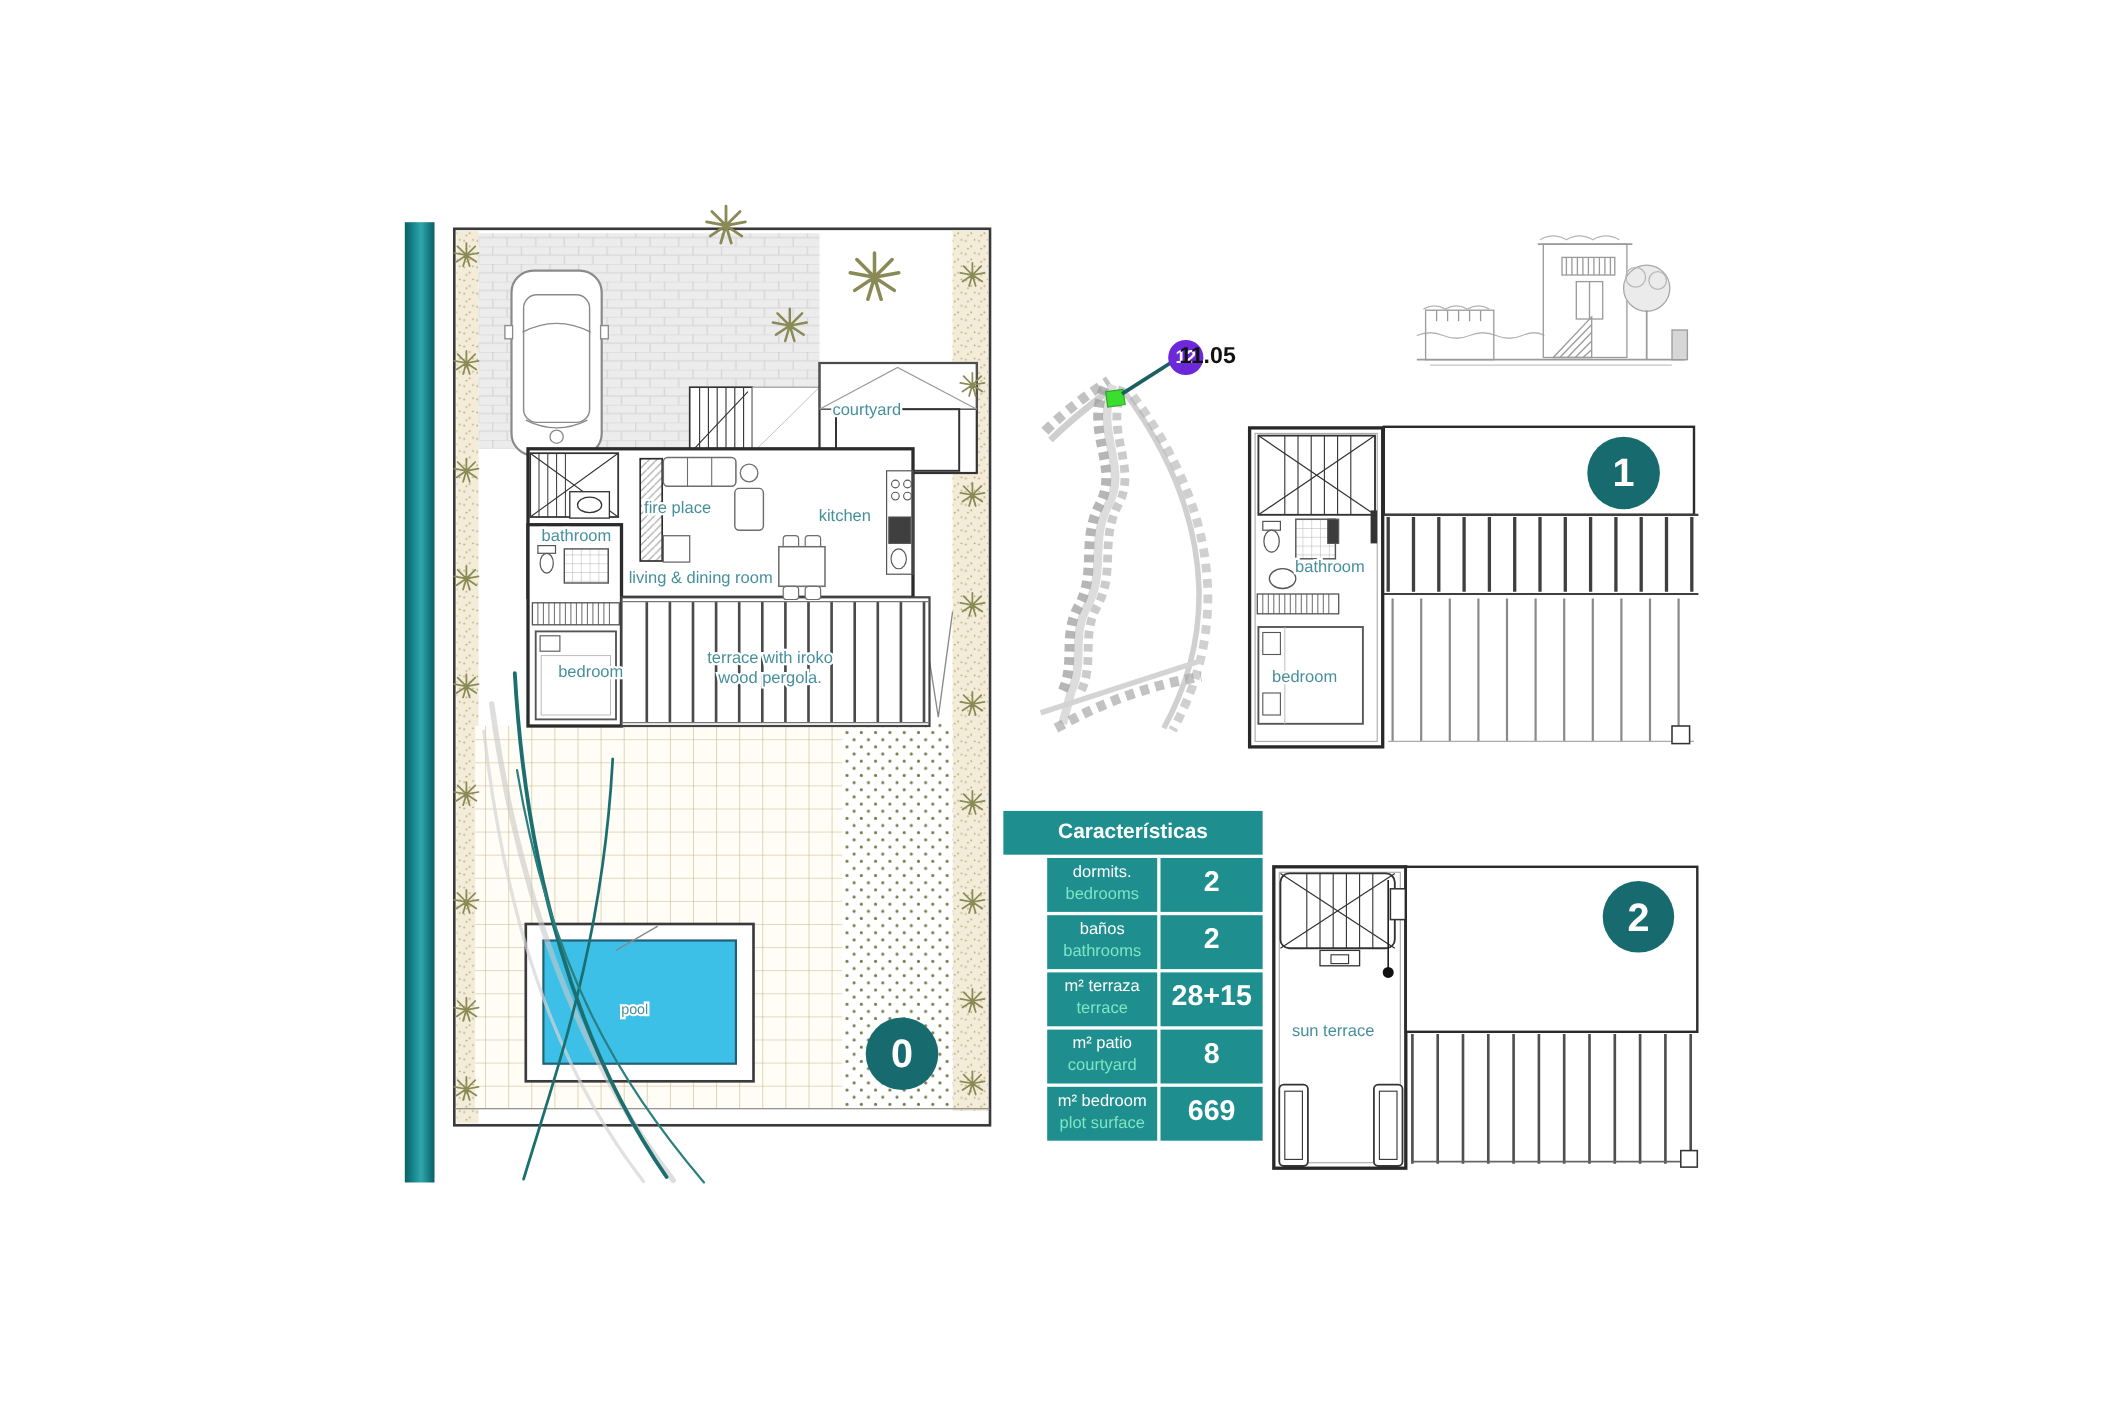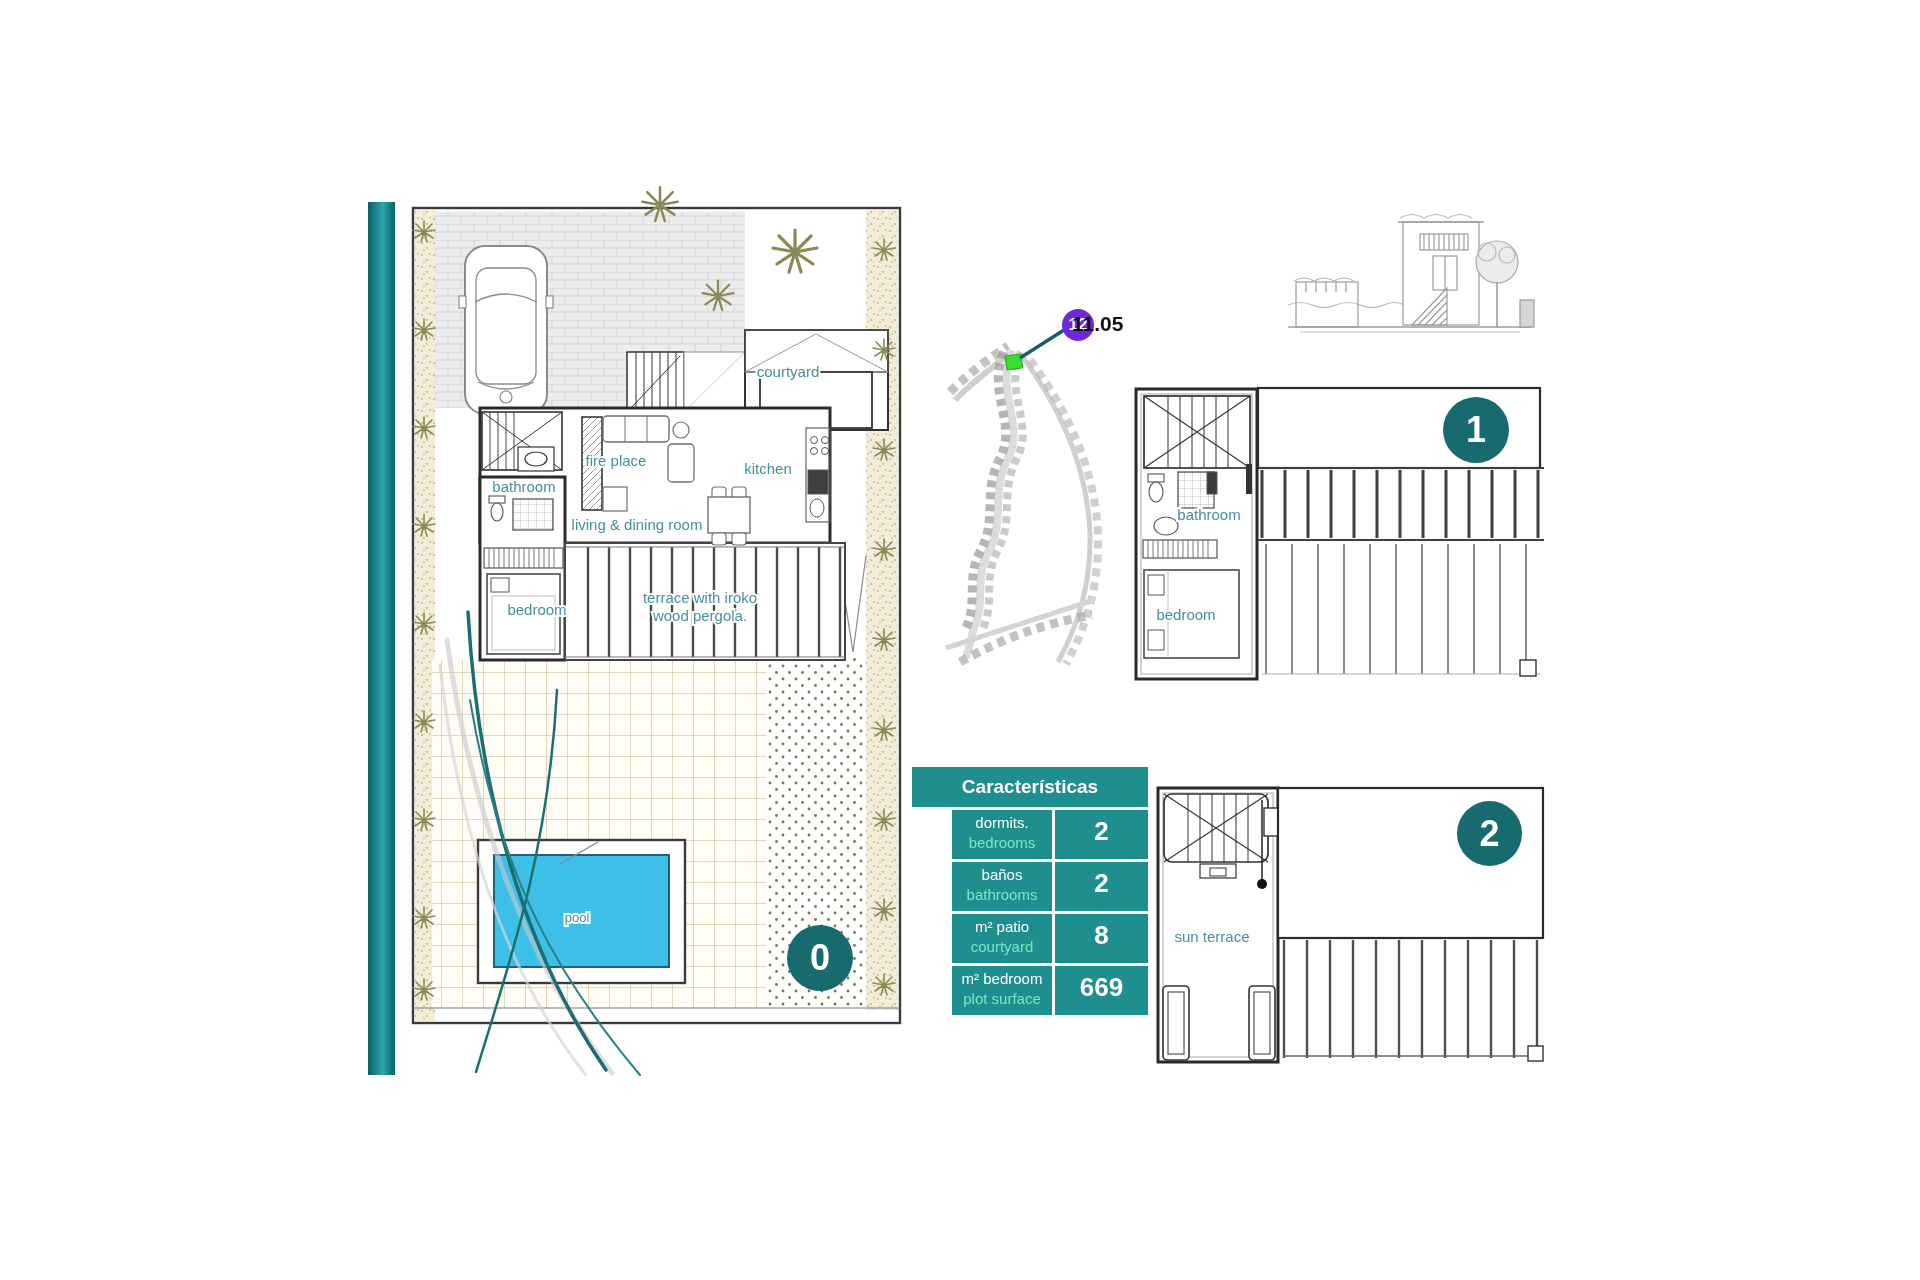--- a/index.html
+++ b/index.html
@@ -16,21 +16,21 @@
   
   .badge{position:absolute;border-radius:50%;background:#176a6d;color:#fff;
          display:flex;align-items:center;justify-content:center;font-weight:bold;}
   .badge-0{left:787px;top:925px;width:66px;height:66px;font-size:36px;}
   .badge-1{left:1443px;top:397px;width:66px;height:66px;font-size:36px;}
   .badge-2{left:1457px;top:801px;width:65px;height:65px;font-size:36px;}
   .badge-12{left:1062px;top:309px;width:32px;height:32px;font-size:17px;background:#6d28d9;}
   .marker-value{position:absolute;left:1072px;top:312px;font-size:21px;font-weight:bold;color:#111;}
   
   .spec-table{position:absolute;left:912px;top:737px;width:236px;height:338px;
-              overflow:hidden;background:#ffffff;margin-top:30px;}
+              overflow:hidden;background:#ffffff;}
   .spec-header{height:40px;background:#1e8e8e;color:#fff;font-weight:bold;font-size:19px;
                display:flex;align-items:center;justify-content:center;margin-bottom:3px;}
   .spec-row{display:grid;grid-template-columns:100px 1fr;gap:3px;height:49px;margin-bottom:3px;padding-left:40px;}
   .spec-label{background:#1e8e8e;display:flex;flex-direction:column;align-items:center;
               justify-content:flex-start;padding-top:3px;line-height:20px;}
   .spec-label .es{color:#ffffff;font-size:15px;}
   .spec-label .en{color:#7fe6c4;font-size:15px;text-align:right;}
   .spec-value{background:#1e8e8e;color:#fff;font-size:26px;font-weight:bold;
               display:flex;align-items:flex-start;justify-content:center;padding-top:6px;}
 </style>
@@ -351,20 +351,27 @@
 
   <div class="spec-row">
     <div class="spec-label">
       <div class="es">baños</div>
       <div class="en">bathrooms</div>
     </div>
     <div class="spec-value">2</div>
   </div>
 
 
+  <div class="spec-row">
+    <div class="spec-label">
+      <div class="es">m² terraza</div>
+      <div class="en">terrace</div>
+    </div>
+    <div class="spec-value">28+15</div>
+  </div>
 
   <div class="spec-row">
     <div class="spec-label">
       <div class="es">m² patio</div>
       <div class="en">courtyard</div>
     </div>
     <div class="spec-value">8</div>
   </div>
 
   <div class="spec-row">

